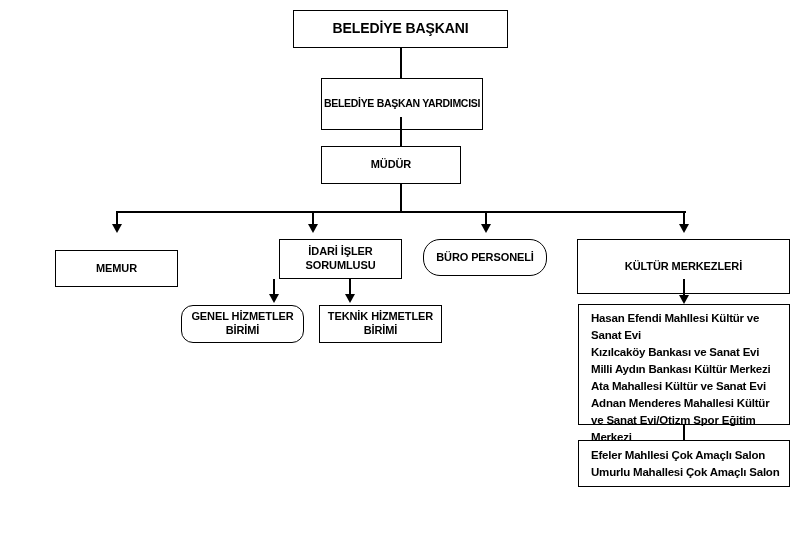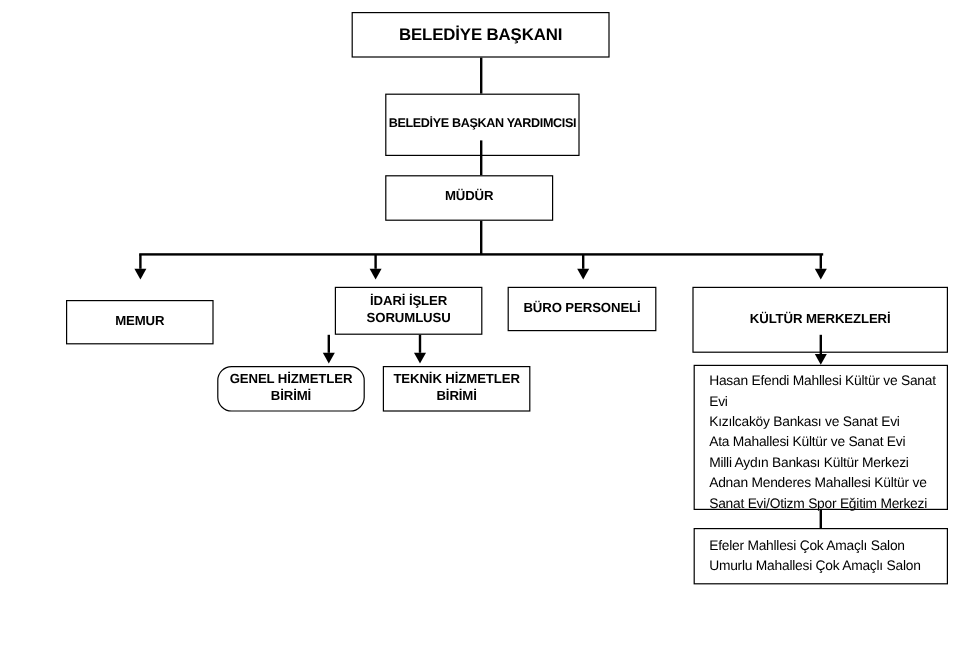--- a/index.html
+++ b/index.html
@@ -24,29 +24,29 @@
     font-size: 11px;
     letter-spacing: -0.1px;
     line-height: 1.25;
     color: #000000;
   }
   .box-mayor      { left: 293px; top: 10px;  width: 215px; height: 38px; font-size: 14px; }
   .box-deputy     { left: 321px; top: 78px;  width: 162px; height: 52px; font-size: 10.5px; white-space: nowrap; letter-spacing: -0.3px; }
   .box-director   { left: 321px; top: 146px; width: 140px; height: 38px; text-align: right; }
   .box-memur      { left: 55px;  top: 239px; width: 123px; height: 37px; margin-top: 11px; }
   .box-idari      { left: 251px; top: 239px; width: 123px; height: 40px; padding: 2px 6px; margin-left: 28px; }
-  .box-buro       { left: 423px; top: 239px; width: 124px; height: 37px; }
+  .box-buro       { left: 423px; top: 239px; width: 124px; height: 37px; border-radius: 17px; }
   .box-kultur     { left: 577px; top: 239px; width: 213px; height: 55px; }
   .box-genel      { left: 181px; top: 305px; width: 123px; height: 38px; padding: 2px 6px; border-radius: 12px; }
   .box-teknik     { left: 319px; top: 305px; width: 123px; height: 38px; padding: 12px 6px; }
   .listbox {
     position: absolute;
     border: 1px solid #000000;
     background: #ffffff;
-    font-weight: normal;
+    font-weight: bold;
     font-size: 11.5px;
     line-height: 17px;
     letter-spacing: -0.2px;
     color: #000000;
     text-align: left;
   }
   .listbox-centers { left: 578px; top: 304px; width: 212px; height: 121px; padding: 5px 6px 0 12px; }
   .listbox-salons  { left: 578px; top: 440px; width: 212px; height: 47px;  padding: 6px 6px 0 12px; }
   .connector {
     position: absolute;
@@ -94,22 +94,22 @@
   <div class="box box-genel">
     <span>GENEL HİZMETLER BİRİMİ</span>
   </div>
   <div class="box box-teknik">
     <span>TEKNİK HİZMETLER BİRİMİ</span>
   </div>
 
   <div class="listbox listbox-centers">
     <div>Hasan Efendi Mahllesi Kültür ve Sanat Evi</div>
     <div>Kızılcaköy Bankası ve Sanat Evi</div>
+    <div>Milli Aydın Bankası Kültür Merkezi</div>
     <div>Ata Mahallesi Kültür ve Sanat Evi</div>
-    <div>Milli Aydın Bankası Kültür Merkezi</div>
     <div>Adnan Menderes Mahallesi Kültür ve Sanat Evi/Otizm Spor Eğitim Merkezi</div>
   </div>
 
   <div class="listbox listbox-salons">
     <div>Efeler Mahllesi Çok Amaçlı Salon</div>
     <div>Umurlu Mahallesi Çok Amaçlı Salon</div>
   </div>
 
   <div class="connector" style="left:400px; top:48px; width:2px; height:30px;"></div>
   <div class="connector" style="left:400px; top:117px; width:2px; height:29px;"></div>

